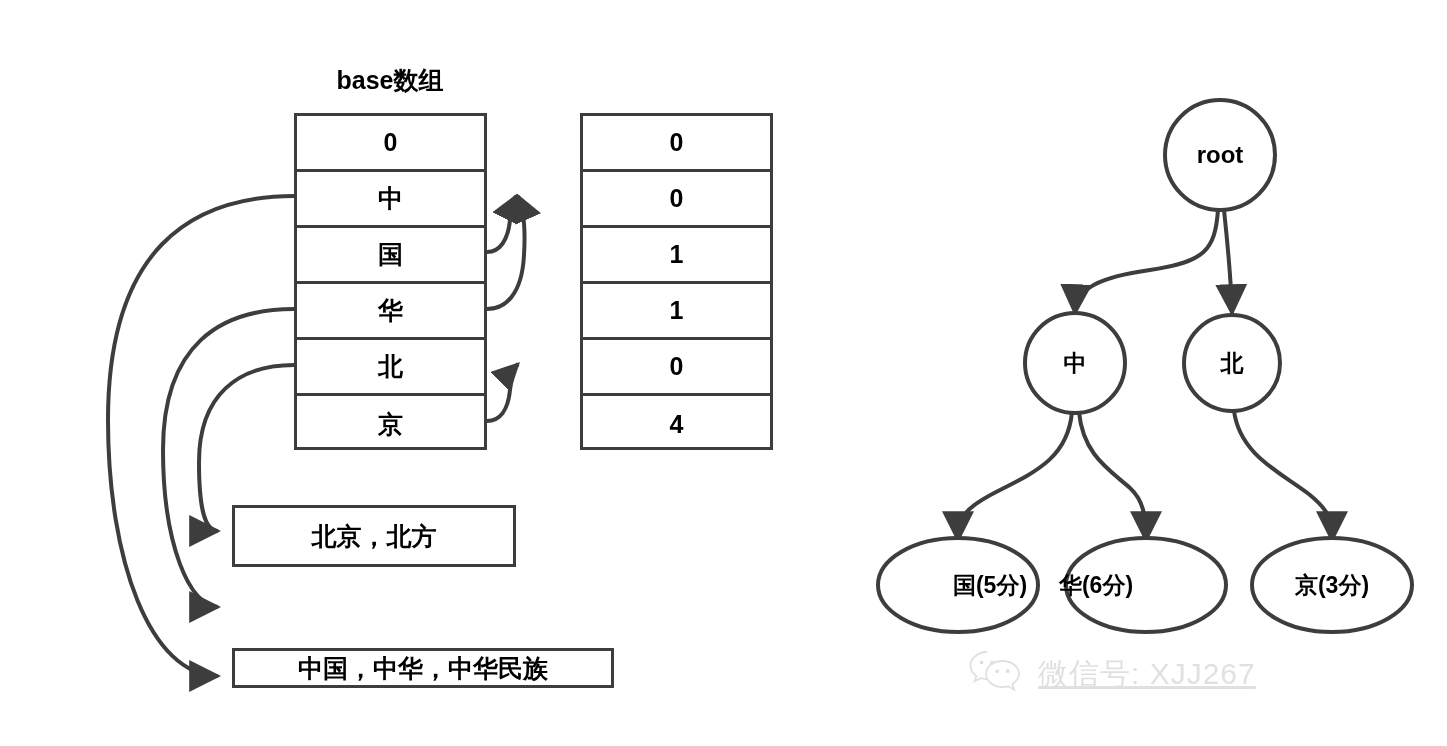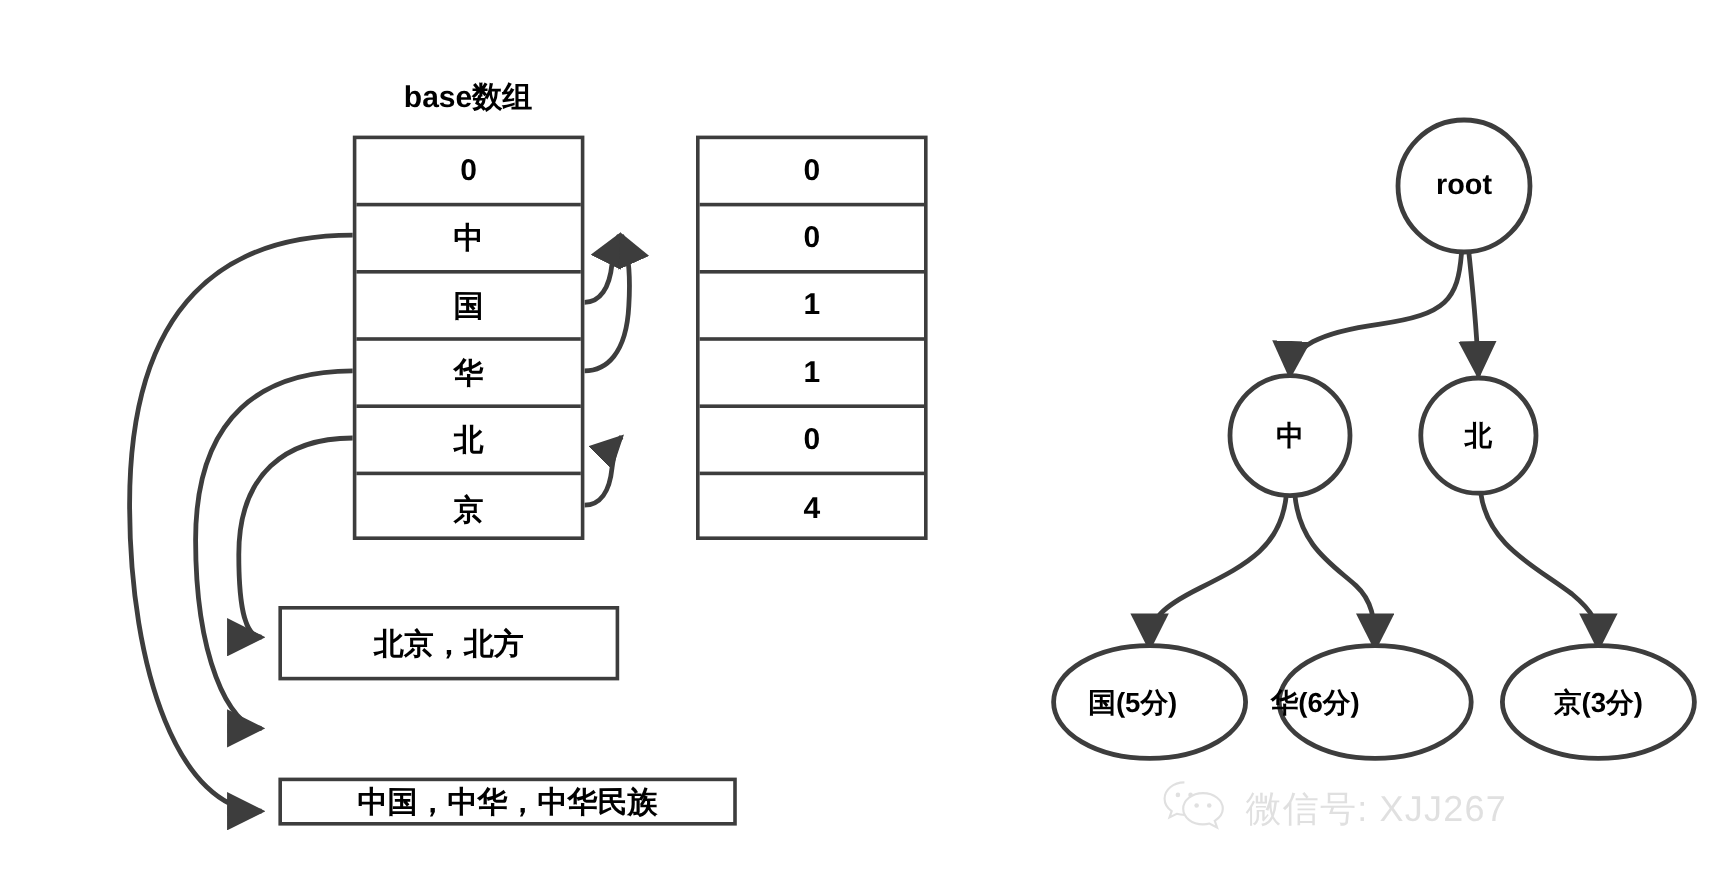--- a/index.html
+++ b/index.html
@@ -90,20 +90,21 @@
     display: flex;
     align-items: center;
     gap: 10px;
     opacity: 0.30;
   }
   .watermark-text {
     font-size: 30px;
     color: #9a9a9a;
     white-space: nowrap;
     letter-spacing: 1px;
+    text-decoration: underline;
   }
 </style>
 </head>
 <body>
 
 <div id="canvas">
 
   <svg class="layer" viewBox="0 0 1447 746">
     <defs>
       <marker id="arrow" viewBox="0 0 10 10" refX="9" refY="5" markerWidth="7" markerHeight="7" orient="auto-start-reverse">
@@ -171,21 +172,21 @@
     <div class="array-cell" style="height:56px;">0</div>
     <div class="array-cell" style="height:57px;">4</div>
   </div>
 
   <div class="word-box" style="left:232px; top:505px; width:284px; height:62px;">北京，北方</div>
   <div class="word-box" style="left:232px; top:648px; width:382px; height:40px;font-family:Liberation Mono, monospace;">中国，中华，中华民族</div>
 
   <div class="node-label root-label" style="left:1165px; top:140px; width:110px; height:30px;">root</div>
   <div class="node-label" style="left:1025px; top:348px; width:100px; height:30px;">中</div>
   <div class="node-label" style="left:1182px; top:348px; width:100px; height:30px;">北</div>
-  <div class="node-label" style="left:878px; top:570px; width:132px; height:30px;">国(5分)</div>
+  <div class="node-label" style="left:924px; top:570px; width:132px; height:30px;">国(5分)</div>
   <div class="node-label" style="left:1016px; top:570px; width:160px; height:30px;">华(6分)</div>
   <div class="node-label" style="left:1252px; top:570px; width:160px; height:30px;">京(3分)</div>
 
   <div class="watermark" style="left:968px; top:648px;">
     <span style="display:inline-block;">
       <svg width="60" height="48" viewBox="0 0 60 48" fill="none" stroke="#9a9a9a" stroke-width="1.8">
         <path d="M19 4 C 9.5 4, 2.5 10.3, 2.5 17.6 C 2.5 21.7, 4.8 25.4, 8.4 27.9
                  L 6.6 33.2 L 12.6 30.2 C 14.6 30.8, 16.8 31.1, 19 31.1"></path>
         <circle cx="13.6" cy="14.4" r="1.9" fill="#9a9a9a" stroke="none"></circle>
         <circle cx="24.1" cy="14.4" r="1.9" fill="#9a9a9a" stroke="none"></circle>

